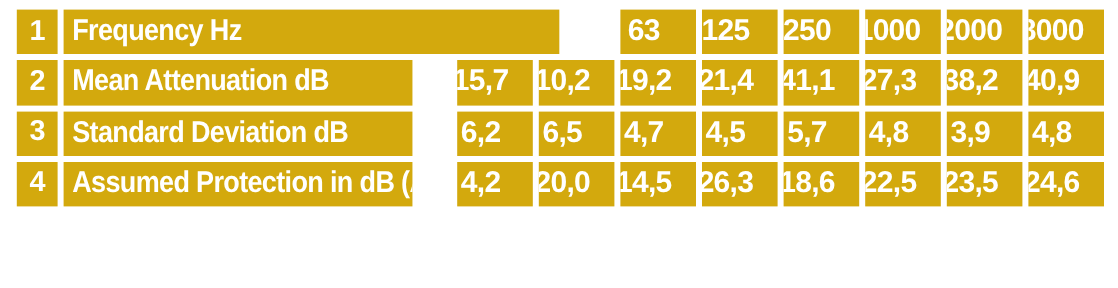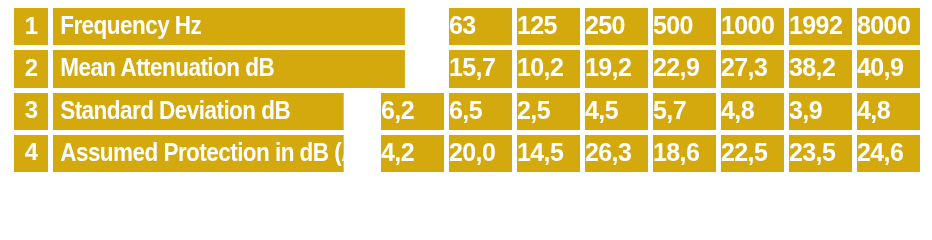--- a/index.html
+++ b/index.html
@@ -60,21 +60,21 @@
     padding-left: 8px;
     padding-right: 4px;
     font-size: 25px;
     transform: scaleX(0.9);
     transform-origin: left center;
   }
 
   .cell-value {
     width: 63px;
     min-width: 63px;
-    justify-content: flex-start;
+    justify-content: center;
     padding-right: 24px;
     font-size: 25px;
   }
 
   .cell-label .label-inner,
   .cell-value .value-inner,
   .cell-index .index-inner {
     display: block;
     padding-bottom: 2px;
   }
@@ -94,27 +94,24 @@
     <div class="cell cell-value">
         <span class="value-inner">63</span>
       </div>
     <div class="cell cell-value">
         <span class="value-inner">125</span>
       </div>
     <div class="cell cell-value">
         <span class="value-inner">250</span>
       </div>
     <div class="cell cell-value">
-        <span class="value-inner">500</span>
-      </div>
-    <div class="cell cell-value">
         <span class="value-inner">1000</span>
       </div>
     <div class="cell cell-value">
-        <span class="value-inner">1992</span>
+        <span class="value-inner">2000</span>
       </div>
     <div class="cell cell-value">
         <span class="value-inner">8000</span>
       </div>
   </div>
 
   <div class="table-row">
     <div class="cell cell-index">
       <span class="index-inner">2</span>
     </div>
@@ -124,21 +121,24 @@
     <div class="cell cell-value">
         <span class="value-inner">15,7</span>
       </div>
     <div class="cell cell-value">
         <span class="value-inner">10,2</span>
       </div>
     <div class="cell cell-value">
         <span class="value-inner">19,2</span>
       </div>
     <div class="cell cell-value">
-        <span class="value-inner">22,9</span>
+        <span class="value-inner">21,4</span>
+      </div>
+    <div class="cell cell-value">
+        <span class="value-inner">41,1</span>
       </div>
     <div class="cell cell-value">
         <span class="value-inner">27,3</span>
       </div>
     <div class="cell cell-value">
         <span class="value-inner">38,2</span>
       </div>
     <div class="cell cell-value">
         <span class="value-inner">40,9</span>
       </div>
@@ -151,21 +151,21 @@
     <div class="cell cell-label">
       <span class="label-inner">Standard Deviation dB</span>
     </div>
     <div class="cell cell-value">
         <span class="value-inner">6,2</span>
       </div>
     <div class="cell cell-value">
         <span class="value-inner">6,5</span>
       </div>
     <div class="cell cell-value">
-        <span class="value-inner">2,5</span>
+        <span class="value-inner">4,7</span>
       </div>
     <div class="cell cell-value">
         <span class="value-inner">4,5</span>
       </div>
     <div class="cell cell-value">
         <span class="value-inner">5,7</span>
       </div>
     <div class="cell cell-value">
         <span class="value-inner">4,8</span>
       </div>

